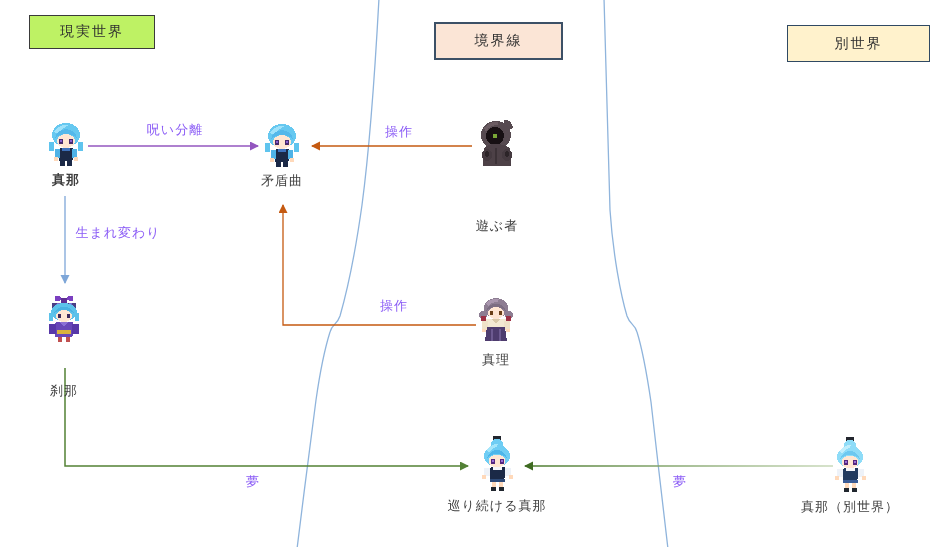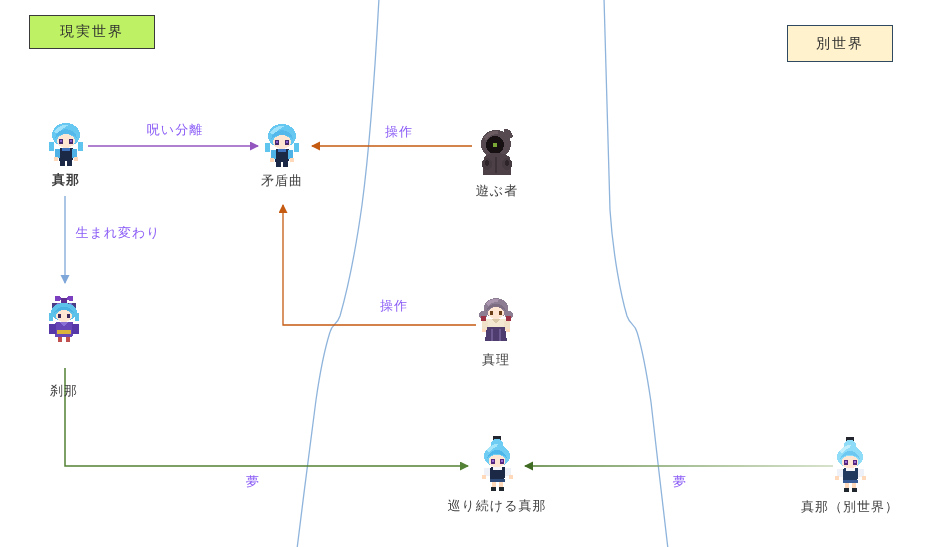--- a/index.html
+++ b/index.html
@@ -6,21 +6,21 @@
   #canvas{
     position:relative;width:946px;height:547px;background:#ffffff;overflow:hidden;
     font-family:"Liberation Sans","DejaVu Sans",sans-serif;color:#3f3f3f;
   }
   .region-box{
     position:absolute;display:flex;align-items:center;justify-content:center;
     font-size:14px;letter-spacing:2px;color:#2f2f2f;box-sizing:border-box;
   }
   .box-real{left:29px;top:15px;width:126px;height:34px;background:#bef264;border:1px solid #3a3a3a;}
   .box-boundary{left:434px;top:22px;width:129px;height:38px;background:#fbe5d6;border:2px solid #3c5066;}
-  .box-other{left:787px;top:25px;width:106px;height:37px;background:#fff2cc;border:1.5px solid #2f4963;}
+  .box-other{left:787px;top:25px;width:143px;height:37px;background:#fff2cc;border:1.5px solid #2f4963;}
   .char{
     position:absolute;width:120px;display:flex;flex-direction:column;align-items:center;
   }
   .char svg{display:block;}
   .char-label{font-size:13px;letter-spacing:1px;margin-top:3px;color:#3f3f3f;white-space:nowrap;}
   .edge-label{
     position:absolute;font-size:13px;letter-spacing:1px;color:#8b5cf6;
     transform:translateX(-50%);white-space:nowrap;
   }
   #edge-layer{position:absolute;left:0;top:0;}
@@ -64,20 +64,23 @@
 
     <path d="M476,325 L283,325 L283,205" fill="none" stroke="#c55a11" stroke-width="1.3" marker-end="url(#ah-orange)"></path>
 
     <path d="M65,368 L65,466 L468,466" fill="none" stroke="#538135" stroke-width="1.5" marker-end="url(#ah-green)"></path>
 
     <line x1="833" y1="466" x2="525" y2="466" stroke="url(#grad-green)" stroke-width="1.5" marker-end="url(#ah-green-dark)"></line>
   </svg>
 
   <div class="region-box box-real">
     <span>現実世界</span>
+  </div>
+  <div class="region-box box-boundary">
+    <span>境界線</span>
   </div>
   <div class="region-box box-other">
     <span>別世界</span>
   </div>
 
   <div class="char" style="left:6px;top:122px;font-weight:bold;">
     <svg width="38" height="46" viewBox="0 0 38 46">
       <g shape-rendering="crispEdges">
         <rect x="2" y="20" width="5" height="9" fill="#5fc4ee"></rect>
           <rect x="31" y="20" width="5" height="9" fill="#5fc4ee"></rect>
@@ -121,21 +124,21 @@
           <rect x="25" y="27" width="5" height="9" fill="#4fb2e6"></rect>
         <rect x="7" y="35" width="4" height="4" fill="#ffd9ba"></rect>
           <rect x="27" y="35" width="4" height="4" fill="#ffd9ba"></rect>
         <rect x="13" y="39" width="5" height="5" fill="#1b2947"></rect>
           <rect x="20" y="39" width="5" height="5" fill="#1b2947"></rect>
       </g>
     </svg>
     <div class="char-label">矛盾曲</div>
   </div>
 
-  <div class="char" style="left:437px;top:127px;">
+  <div class="char" style="left:437px;top:118px;gap:44px;">
     <svg width="42" height="52" viewBox="0 0 42 52">
       <g shape-rendering="crispEdges">
         <path d="M28,2 Q36,2 37,10 L30,14 Z" fill="#564a50"></path>
         <ellipse cx="20" cy="17" rx="15" ry="14" fill="#564a50"></ellipse>
         <ellipse cx="19" cy="18" rx="9" ry="9" fill="#171013"></ellipse>
         <path d="M8,10 Q14,3 22,4 L22,7 Q13,7 10,14 Z" fill="#6b5c62"></path>
         <rect x="17" y="16" width="4" height="4" fill="#79a736"></rect>
         <path d="M8,30 Q6,44 7,48 L35,48 Q36,42 34,30 Q28,26 20,26 Q12,26 8,30 Z" fill="#4d4147"></path>
         <ellipse cx="11" cy="37" rx="5" ry="6" fill="#453a40"></ellipse>
           <ellipse cx="31" cy="37" rx="5" ry="6" fill="#453a40"></ellipse>

